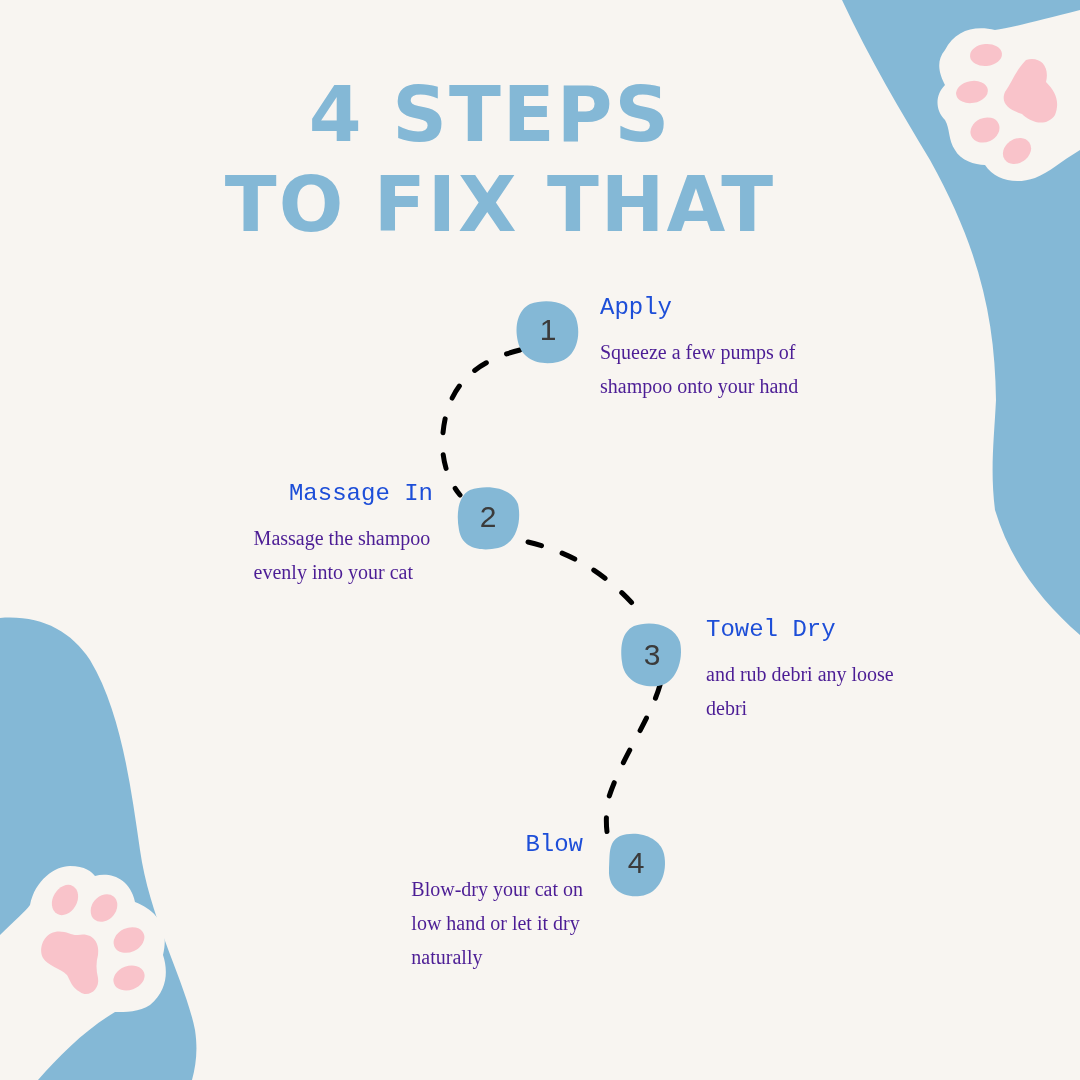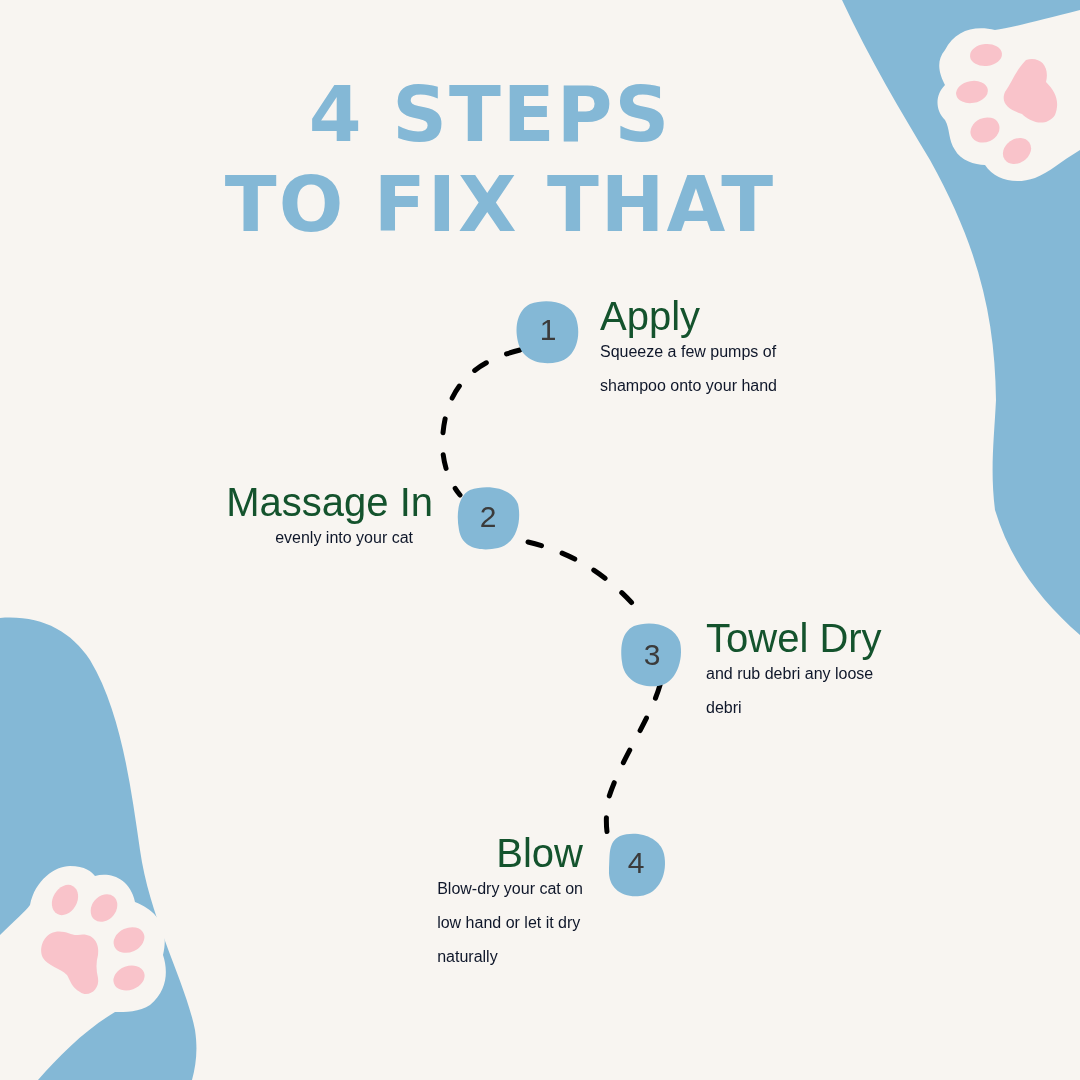--- a/index.html
+++ b/index.html
@@ -1,22 +1,22 @@
 <!DOCTYPE html>
 <html><head>
   <meta charset="utf-8">
   <style>
     html, body { margin: 0; padding: 0; }
     body { width: 1080px; height: 1080px; overflow: hidden; background: #f8f5f1; position: relative; font-family: "Liberation Sans", "DejaVu Sans", sans-serif; }
     .canvas { position: absolute; left: 0; top: 0; width: 1080px; height: 1080px; }
     .title { position: absolute; left: 0; width: 1080px; text-align: center; color: #84b8d6; font-family: "DejaVu Sans", sans-serif; font-weight: bold; letter-spacing: 2px; }
     .title.l1 { top: 70px; font-size: 76px; left: -50px; }
     .title.l2 { top: 160px; font-size: 76px; left: -40px; }
-    .step-title { position: absolute; color: #14532d; font-size: 40px; font-family: Liberation Sans, sans-serif; }
-    .step-desc { position: absolute; color: #0f172a; font-size: 16px; line-height: 34px; font-family: Liberation Sans, sans-serif; }
+    .step-title { position: absolute; color: #1d4ed8; font-size: 24px; font-family: Liberation Mono, monospace; }
+    .step-desc { position: absolute; color: #4c1d95; font-size: 20px; line-height: 34px; font-family: Liberation Serif, serif; }
     .right { text-align: left; }
     .num { position: absolute; font-size: 30px; color: #3b3b3b; font-family: "Liberation Sans", sans-serif; width: 60px; text-align: center; }
   </style>
 </head>
 <body>
 
 <svg class="canvas" viewBox="0 0 1080 1080" width="1080" height="1080">
 
   <path fill="#84b8d6" d="M842 0 C870 60 900 110 930 160 C980 250 995 320 996 400 C994 440 990 470 995 510 C1010 560 1040 600 1080 635 L1080 0 Z"></path>
 
@@ -57,20 +57,21 @@
 <div class="num" style="left:606px; top:846px;">4</div>
 
 <div class="step-title" style="left:600px; top:294px;">Apply</div>
 <div class="step-desc" style="left:600px; top:335px;">
   <div>Squeeze a few pumps of</div>
   <div>shampoo onto your hand</div>
 </div>
 
 <div class="step-title right" style="right:647px; top:480px;">Massage In</div>
 <div class="step-desc right" style="right:647px; top:521px;">
+  <div>Massage the shampoo</div>
   <div style="margin-right:20px;">evenly into your cat</div>
 </div>
 
 <div class="step-title" style="left:706px; top:616px;">Towel Dry</div>
 <div class="step-desc" style="left:706px; top:657px;">
   <div>and rub debri any loose</div>
   <div>debri</div>
 </div>
 
 <div class="step-title right" style="right:497px; top:831px;">Blow</div>

